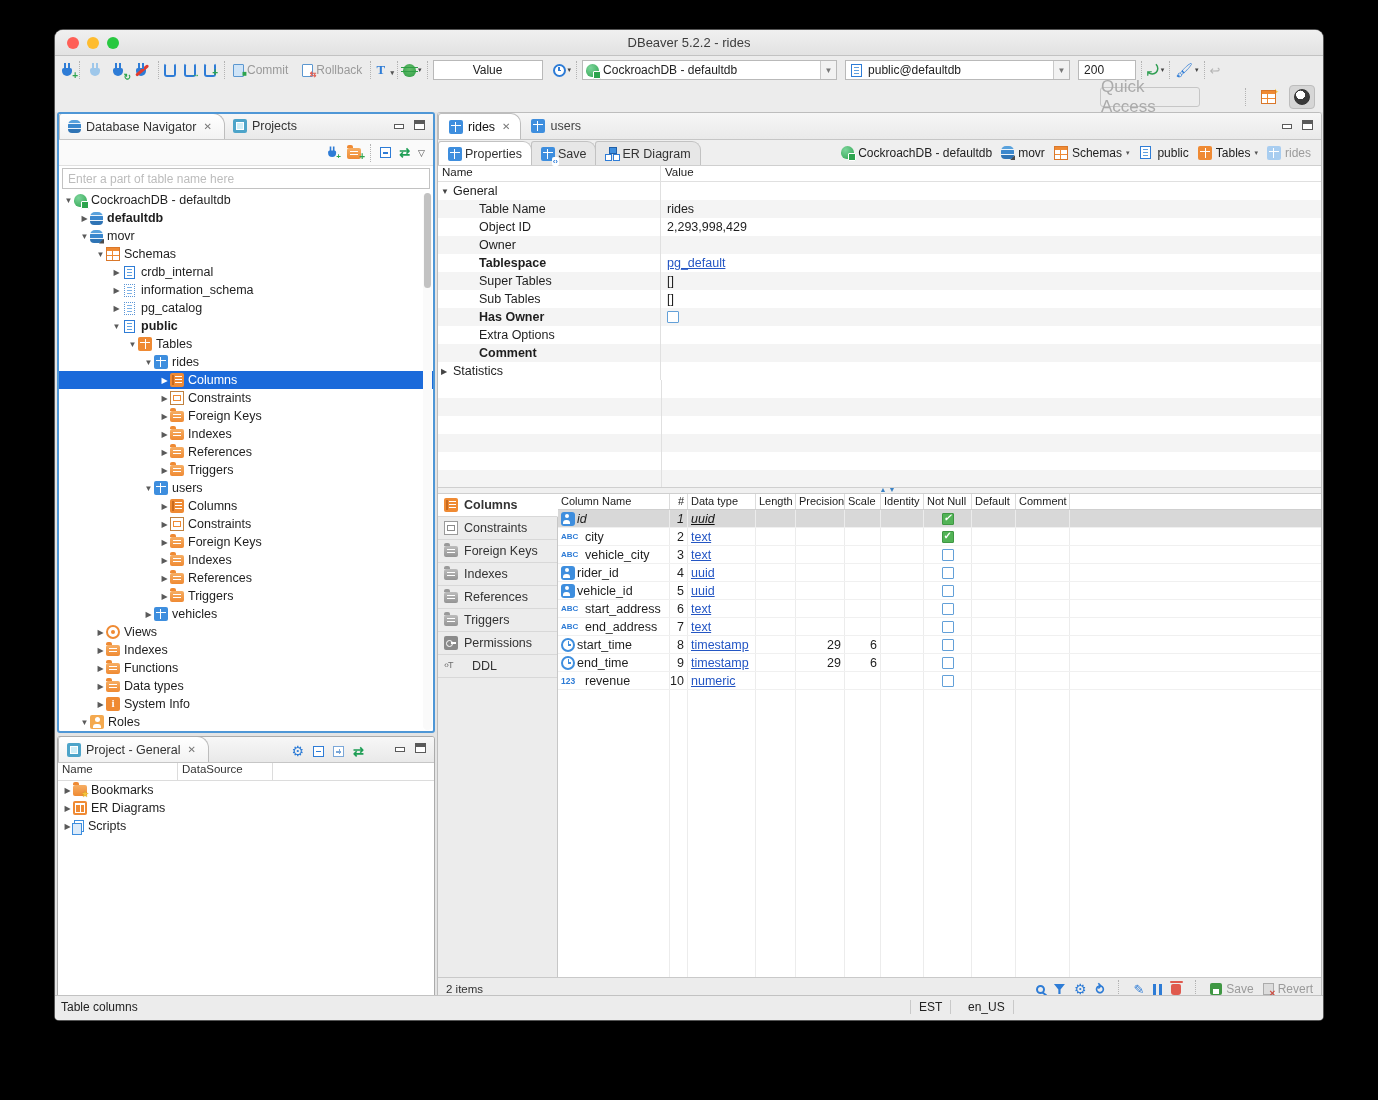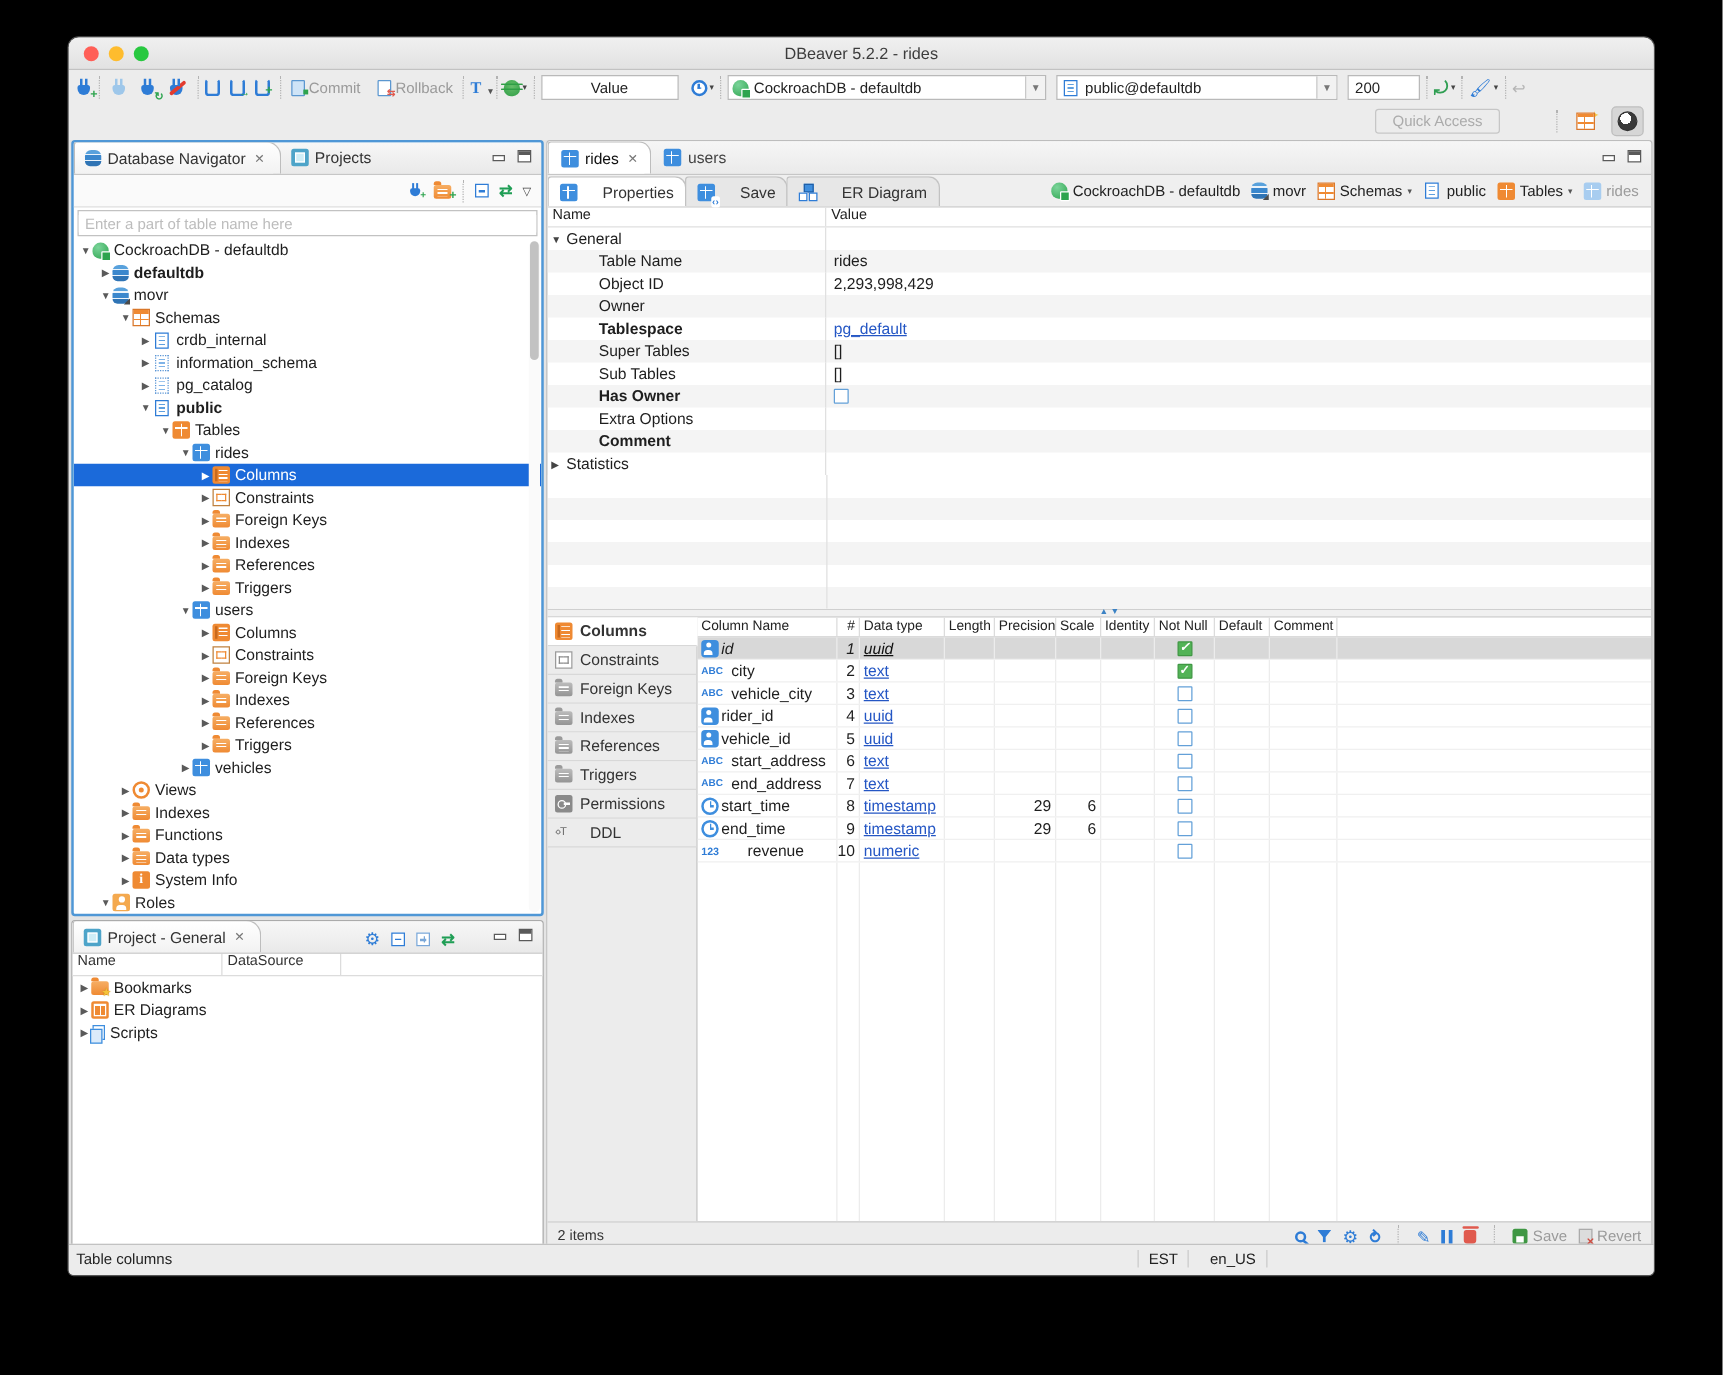--- a/index.html
+++ b/index.html
@@ -13,21 +13,21 @@
   .l-red{background:#ff5f57;} .l-yellow{background:#febc2e;} .l-green{background:#28c840;}
   .title { text-align:center; line-height:25px; font-size:13px; color:#3c3c3c; }
 
   
   .toolbar { position:relative; height:28px; background:#ececec; display:flex; align-items:center; padding-left:6px; }
   .tsep { width:1px; height:18px; border-left:1px dotted #b3b3b3; margin:0 5px; }
   .tbtn { display:flex; align-items:center; gap:3px; padding:2px 3px; font-size:12px; color:#9a9a9a; }
   .combo { background:#fff; border:1px solid #b9b9b9; height:20px; display:flex; align-items:center; font-size:12px; color:#222; }
   .combo .arrowbtn { margin-left:auto; width:16px; height:100%; border-left:1px solid #c9c9c9; background:#f2f2f2; color:#777; font-size:8px; display:flex; align-items:center; justify-content:center; }
   .subtoolbar { position:relative; height:28px; background:#ececec; }
-  .qa { position:absolute; right:123px; top:3px; width:100px; height:20px; border:1px solid #c6c6c6; border-radius:3px; color:#ababab; font-size:12px; display:flex; align-items:center; justify-content:center; background:#ececec;text-align:center; }
+  .qa { position:absolute; right:123px; top:3px; width:100px; height:20px; border:1px solid #c6c6c6; border-radius:3px; color:#ababab; font-size:17px; display:flex; align-items:center; justify-content:center; background:#ececec; }
   .persp { position:absolute; right:8px; top:1px; display:flex; gap:6px; align-items:center; }
   .persp-btn { width:26px; height:24px; display:flex; align-items:center; justify-content:center; border-radius:4px; }
   .persp-btn.pressed { background:#d6d6d6; border:1px solid #bdbdbd; }
 
   
   .ic { display:inline-block; width:14px; height:14px; position:relative; flex:none; vertical-align:middle; }
   .ic-cockroach { background:radial-gradient(circle at 35% 30%, #7bd49a, #2da44e); border-radius:50% 50% 45% 45%; width:13px; height:13px; }
   .ic-cockroach::after { content:""; position:absolute; right:-2px; bottom:-2px; width:6px; height:6px; background:#2da44e; border:1px solid #fff; border-radius:1px; }
   .ic-db { width:13px; height:13px; border-radius:5px 5px 4px 4px; background:linear-gradient(180deg,#58a1dc 0 3px,#eaf3fb 3px 4px,#3a87cd 4px 8px,#eaf3fb 8px 9px,#2f74b5 9px 13px); }
   .ic-db-link { width:13px; height:13px; border-radius:5px 5px 4px 4px; background:linear-gradient(180deg,#58a1dc 0 3px,#eaf3fb 3px 4px,#3a87cd 4px 8px,#eaf3fb 8px 9px,#2f74b5 9px 13px); }
@@ -159,21 +159,21 @@
   .proj-colhead { height:18px; display:flex; border-bottom:1px solid #dcdcdc; font-size:11.5px; color:#333; background:#fff; }
   .proj-colhead .c1 { width:120px; padding-left:4px; border-right:1px solid #dcdcdc; }
   .proj-colhead .c2 { width:95px; padding-left:4px; border-right:1px solid #dcdcdc; }
 
   
   .editor { position:absolute; left:382px; top:0; width:885px; height:887px; background:#fff; border:1px solid #bdbdbd; border-radius:3px; overflow:hidden; }
   .ed-tabrow { height:27px; background:linear-gradient(#f6f6f6,#eaeaea); border-bottom:1px solid #c6c6c6; display:flex; align-items:flex-end; position:relative; }
   .ed-tab { display:flex; align-items:center; gap:5px; height:26px; padding:0 10px; font-size:12.5px; color:#444; }
   .ed-tab.active { background:#fff; border:1px solid #bdbdbd; border-bottom:none; border-radius:3px 10px 0 0; color:#111; }
   .sub-tabrow { height:26px; background:#efefef; border-bottom:1px solid #cfcfcf; display:flex; align-items:flex-end; position:relative; }
-  .sub-tab { display:flex; align-items:center; gap:20px; height:24px; padding:0 9px; font-size:12.5px; color:#333; border:1px solid #c2c2c2; border-bottom:none; border-radius:3px 9px 0 0; background:#e7e7e7; margin-right:-1px; }
+  .sub-tab { display:flex; align-items:center; gap:3px; height:24px; padding:0 9px; font-size:12.5px; color:#333; border:1px solid #c2c2c2; border-bottom:none; border-radius:3px 9px 0 0; background:#e7e7e7; margin-right:-1px; }
   .sub-tab.active { background:#fff; }
   .breadcrumb { position:absolute; right:10px; top:0; height:25px; display:flex; align-items:center; gap:9px; font-size:12px; color:#222; }
   .bc-item { display:flex; align-items:center; gap:4px; }
   .bc-item.muted { color:#9b9b9b; }
   .bc-dd { font-size:7px; color:#555; }
 
   
   .props { position:relative; height:322px; overflow:hidden; border-bottom:1px solid #cfcfcf; }
   .props-head { height:16px; display:flex; font-size:11.5px; color:#222; border-bottom:1px solid #e0e0e0; }
   .props-head .ph1 { width:223px; padding-left:4px; border-right:1px solid #e0e0e0; }
@@ -921,21 +921,21 @@
                 <span class="c ctr">
                   <span class="cb"></span>
                 </span>
                 <span class="c"></span>
                 <span class="c"></span>
                 <span></span>
               </div>
               <div class="cgrid crow">
                 <span class="c">
                   <span class="ic ic-123"></span>
-                  <span style="margin-left:17px">revenue</span>
+                  <span style="margin-left:4px">revenue</span>
                 </span>
                 <span class="c r">10</span>
                 <span class="c">
                   <span class="lnk">numeric</span>
                 </span>
                 <span class="c r"></span>
                 <span class="c r"></span>
                 <span class="c r"></span>
                 <span class="c"></span>
                 <span class="c ctr">

